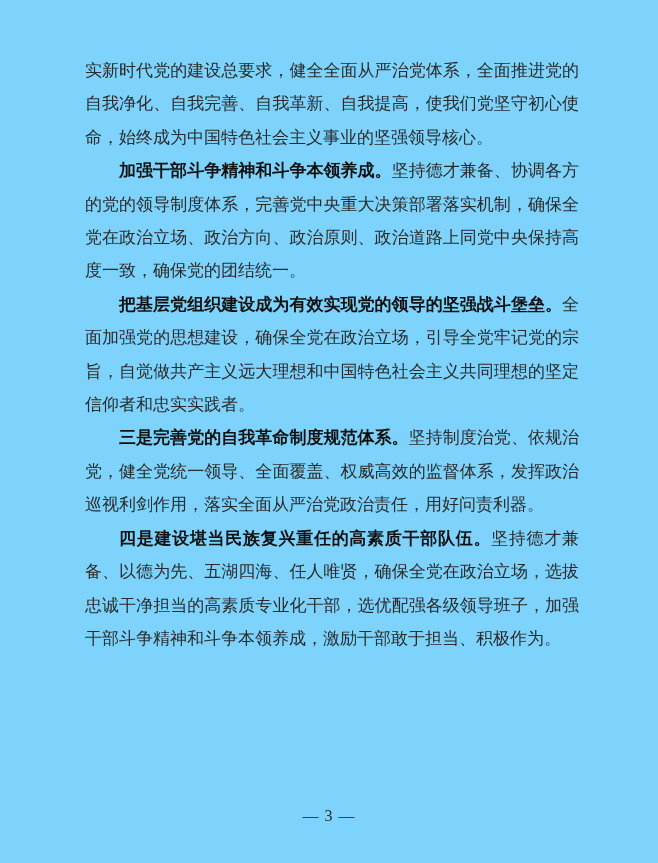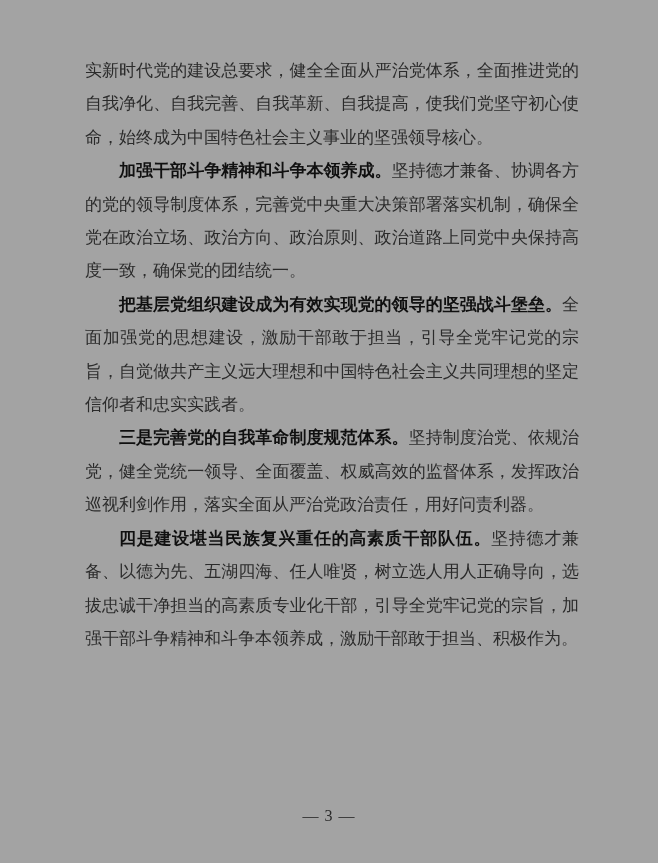--- a/index.html
+++ b/index.html
@@ -4,21 +4,21 @@
 <style>
   html, body {
     margin: 0;
     padding: 0;
     background: #ffffff;
   }
   .doc-page {
     position: relative;
     width: 658px;
     height: 863px;
-    background: #a3a3a3;
+    background: #7dd3fc;
     overflow: hidden;
     font-family: "Liberation Serif", "DejaVu Serif", serif;
   }
   .doc-content {
     position: absolute;
     left: 85px;
     top: 54px;
     width: 494px;
   }
   .para {
@@ -55,23 +55,23 @@
 </head>
 <body>
 
 <div class="doc-page">
   <div class="doc-content">
 
     <p class="para first"><span class="body">实新时代党的建设总要求，健全全面从严治党体系，全面推进党的自我净化、自我完善、自我革新、自我提高，使我们党坚守初心使命，始终成为中国特色社会主义事业的坚强领导核心。</span></p>
 
     <p class="para"><span class="lead">加强干部斗争精神和斗争本领养成。</span><span class="body">坚持德才兼备、协调各方的党的领导制度体系，完善党中央重大决策部署落实机制，确保全党在政治立场、政治方向、政治原则、政治道路上同党中央保持高度一致，确保党的团结统一。</span></p>
 
-    <p class="para"><span class="lead">把基层党组织建设成为有效实现党的领导的坚强战斗堡垒。</span><span class="body">全面加强党的思想建设，激励干部敢于担当，引导全党牢记党的宗旨，自觉做共产主义远大理想和中国特色社会主义共同理想的坚定信仰者和忠实实践者。</span></p>
+    <p class="para"><span class="lead">把基层党组织建设成为有效实现党的领导的坚强战斗堡垒。</span><span class="body">全面加强党的思想建设，确保全党在政治立场，引导全党牢记党的宗旨，自觉做共产主义远大理想和中国特色社会主义共同理想的坚定信仰者和忠实实践者。</span></p>
 
     <p class="para"><span class="lead">三是完善党的自我革命制度规范体系。</span><span class="body">坚持制度治党、依规治党，健全党统一领导、全面覆盖、权威高效的监督体系，发挥政治巡视利剑作用，落实全面从严治党政治责任，用好问责利器。</span></p>
 
-    <p class="para"><span class="lead">四是建设堪当民族复兴重任的高素质干部队伍。</span><span class="body">坚持德才兼备、以德为先、五湖四海、任人唯贤，树立选人用人正确导向，选拔忠诚干净担当的高素质专业化干部，引导全党牢记党的宗旨，加强干部斗争精神和斗争本领养成，激励干部敢于担当、积极作为。</span></p>
+    <p class="para"><span class="lead">四是建设堪当民族复兴重任的高素质干部队伍。</span><span class="body">坚持德才兼备、以德为先、五湖四海、任人唯贤，确保全党在政治立场，选拔忠诚干净担当的高素质专业化干部，选优配强各级领导班子，加强干部斗争精神和斗争本领养成，激励干部敢于担当、积极作为。</span></p>
 
 
   </div>
 
   <div class="doc-footer">— 3 —</div>
 </div>
 
 </body></html>

